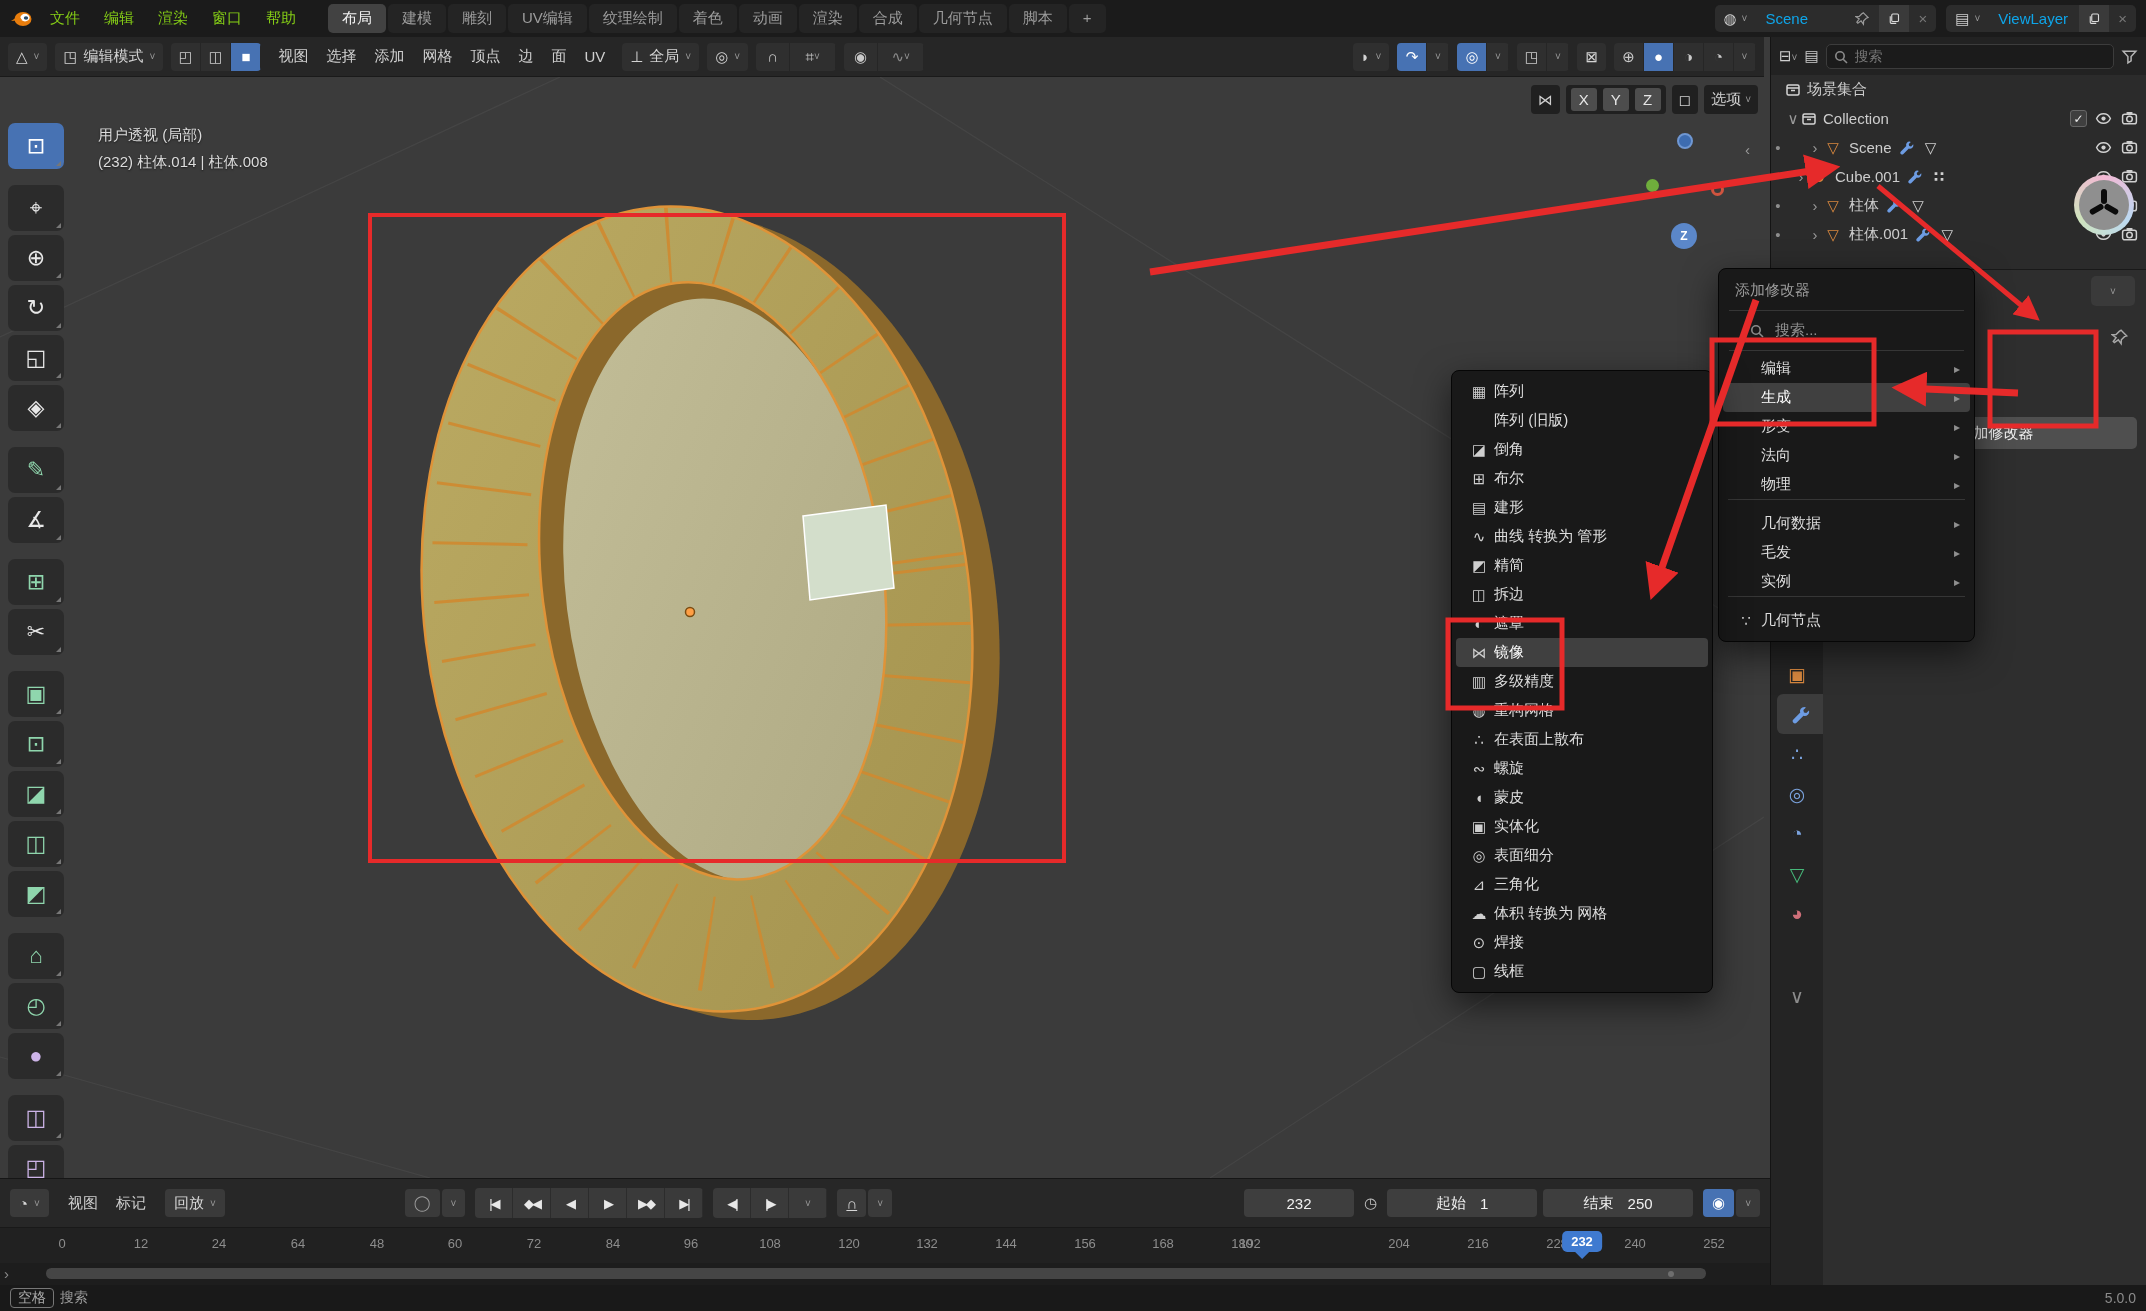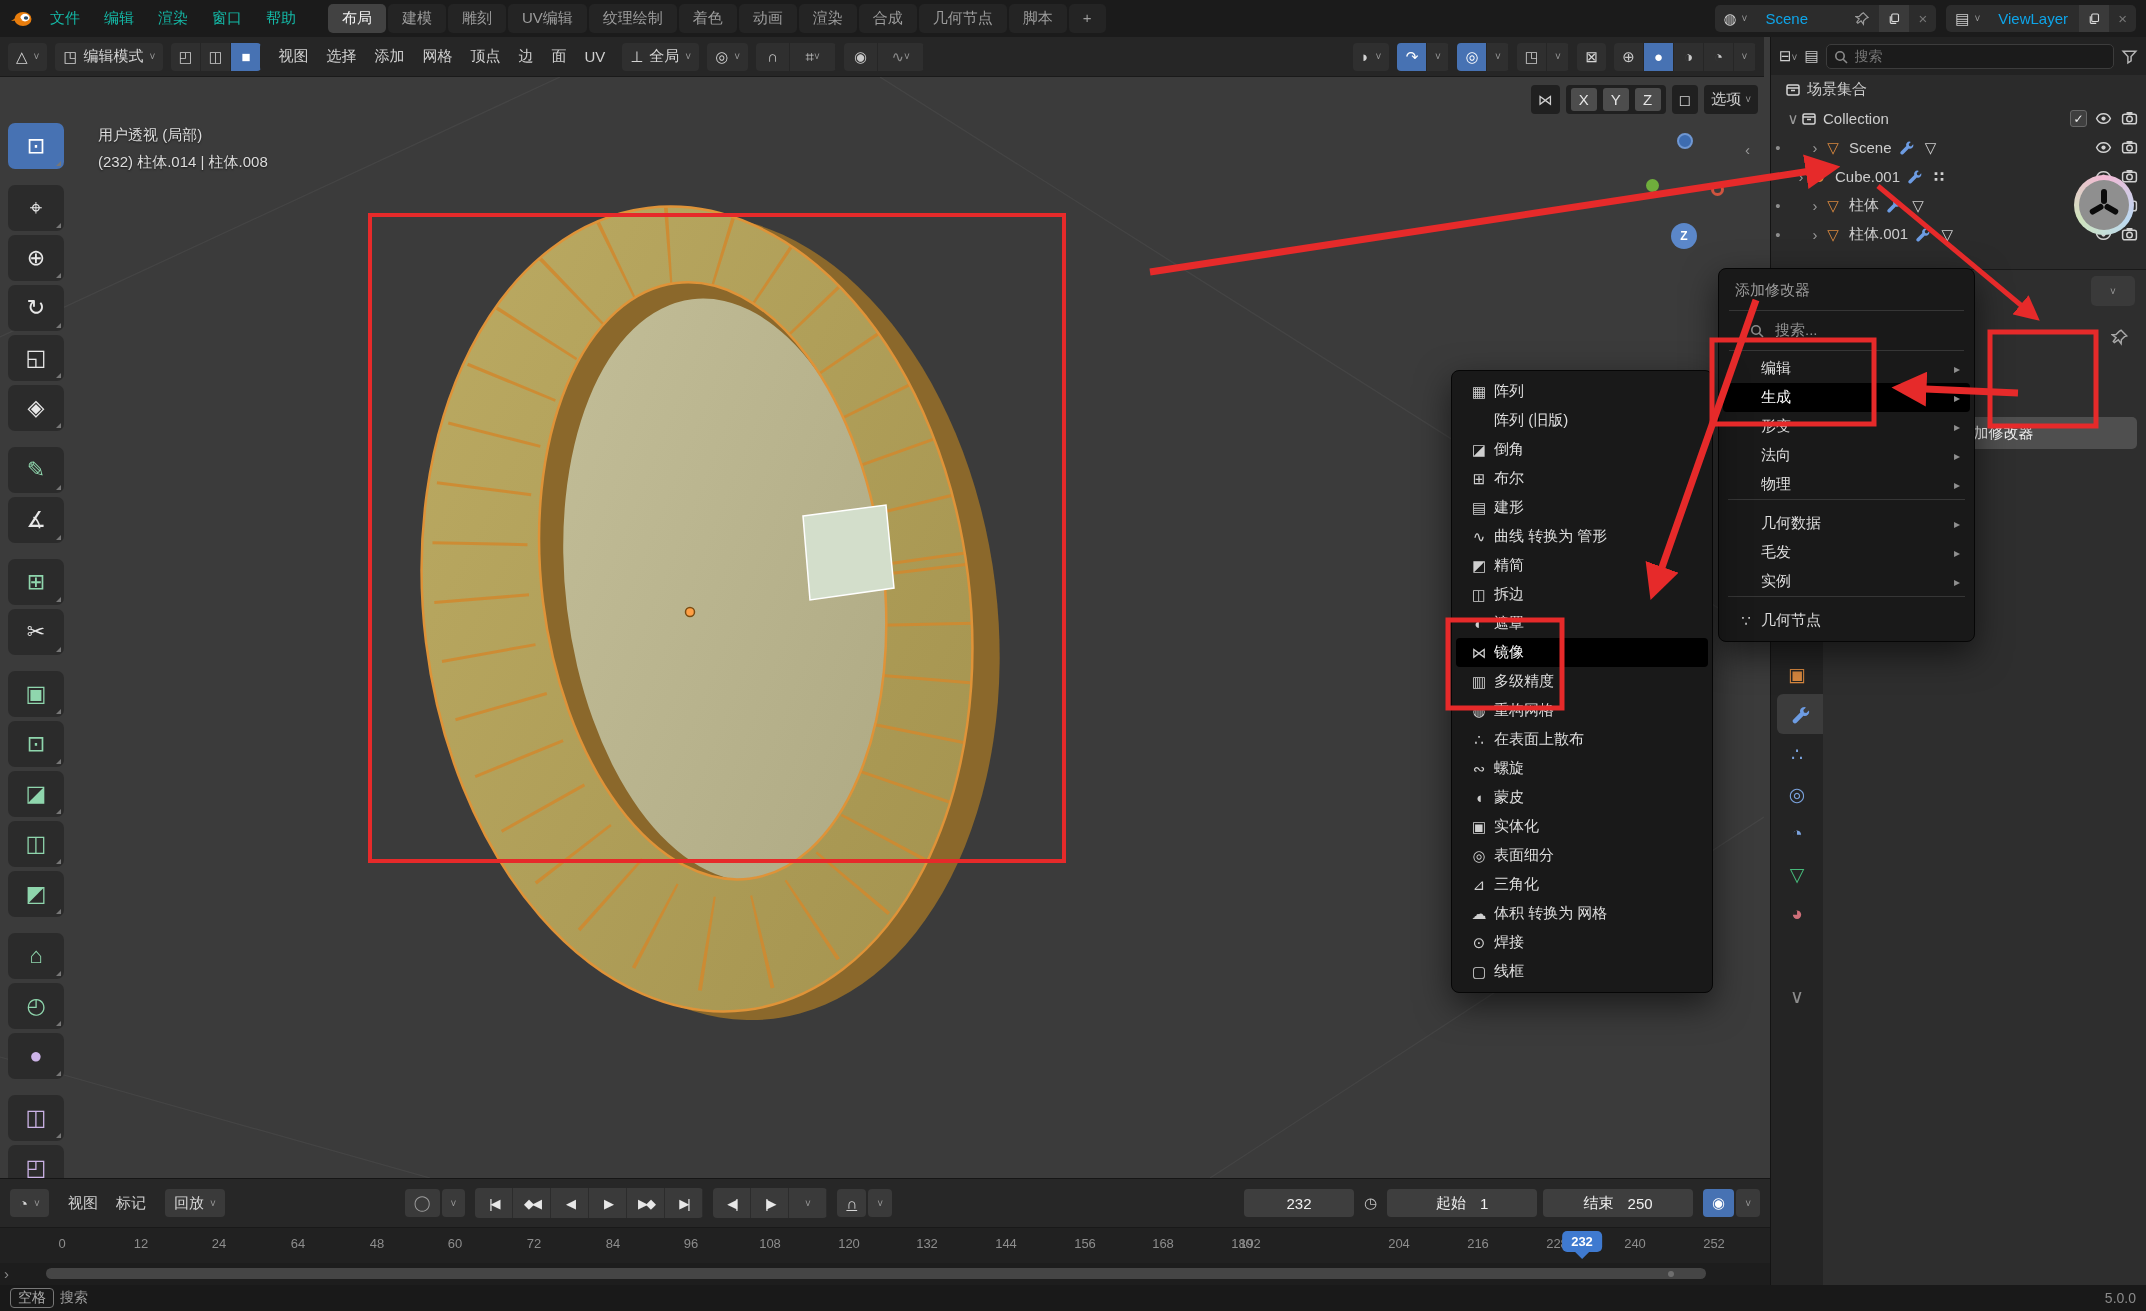--- a/index.html
+++ b/index.html
@@ -3,21 +3,21 @@
 <meta charset="utf-8">
 <style>
   html,body{margin:0;padding:0;background:#111;}
   *{box-sizing:border-box;font-family:"Liberation Sans","DejaVu Sans",sans-serif;}
   #screen{position:relative;width:2146px;height:1311px;background:#3b3b3b;overflow:hidden;color:#cfcfcf;font-size:15px;}
   .abs{position:absolute;}
   .row{display:flex;align-items:center;}
   svg.ic{display:block;}
   
   #topbar{left:0;top:0;width:2146px;height:37px;background:#1b1b1b;display:flex;align-items:center;padding:0 10px;gap:4px;}
-  .tb-menu{padding:4px 12px;color:#14b8a6;border-radius:4px;font-family:Liberation Mono, monospace;}
+  .tb-menu{padding:4px 12px;color:#84cc16;border-radius:4px;font-family:Liberation Mono, monospace;}
   .ws-tabs{display:flex;gap:2px;margin-left:16px;}
   .ws-tab{padding:5px 14px;color:#9d9d9d;border-radius:5px;background:#242424;}
   .ws-tab.active{background:#424242;color:#f0f0f0;}
   .tb-right{margin-left:auto;display:flex;gap:10px;align-items:center;}
   .id-block{display:flex;align-items:center;background:#2c2c2c;border-radius:5px;height:27px;overflow:hidden;}
   .id-block .seg{padding:0 9px;display:flex;align-items:center;gap:5px;height:100%;}
   .id-block .btn{background:#3a3a3a;width:30px;justify-content:center;}
   .id-label{color:#0ea5e9;min-width:90px;}
   .caret{font-size:10px;color:#9a9a9a;}
   
@@ -44,21 +44,21 @@
   #gz{width:26px;height:26px;background:#5b87c9;color:#fff;display:flex;align-items:center;justify-content:center;font-size:12px;font-weight:bold;}
   
   .menu{position:absolute;background:#191919;border:1px solid #060606;border-radius:8px;box-shadow:0 12px 34px rgba(0,0,0,.55);z-index:40;padding:6px 0;}
   .menu-title{color:#9c9c9c;padding:6px 16px 7px;}
   .mdiv{height:1px;background:#363636;margin:3px 10px;}
   .m-search{display:flex;align-items:center;gap:10px;padding:7px 30px;color:#8f8f8f;}
   .mrow{display:flex;align-items:center;height:29px;padding:0 10px 0 8px;margin:0 4px;border-radius:4px;color:#dedede;}
   .mrow .mi{width:30px;text-align:center;color:#cfcfcf;font-size:15px;}
   .mrow .ml{flex:1;white-space:nowrap;}
   .mrow .ma{color:#8f8f8f;font-size:12px;}
-  .mrow.hl{background:#000000;color:#fff;}
+  .mrow.hl{background:#404040;color:#fff;}
   .mrow.sepAfter{box-shadow:0 6px 0 -5px #363636;margin-bottom:10px;}
   
   #rightpanel{left:1770px;top:37px;width:376px;height:1248px;background:#2b2b2b;border-left:1px solid #141414;}
   #ol-header{height:38px;display:flex;align-items:center;gap:7px;padding:0 8px;background:#222222;}
   .ol-search{flex:1;height:25px;background:#1b1b1b;border:1px solid #3c3c3c;border-radius:5px;color:#cfcfcf;padding:0 8px 0 28px;font-size:14px;outline:none;}
   .srchwrap{position:relative;flex:1;display:flex;}
   .srchwrap svg{position:absolute;left:7px;top:5px;}
   .olrow{display:flex;align-items:center;height:29px;padding-right:8px;color:#cdcdcd;position:relative;}
   .olrow .lab{margin-left:6px;flex:0 0 auto;}
   .olrow .spacer{flex:1;}

